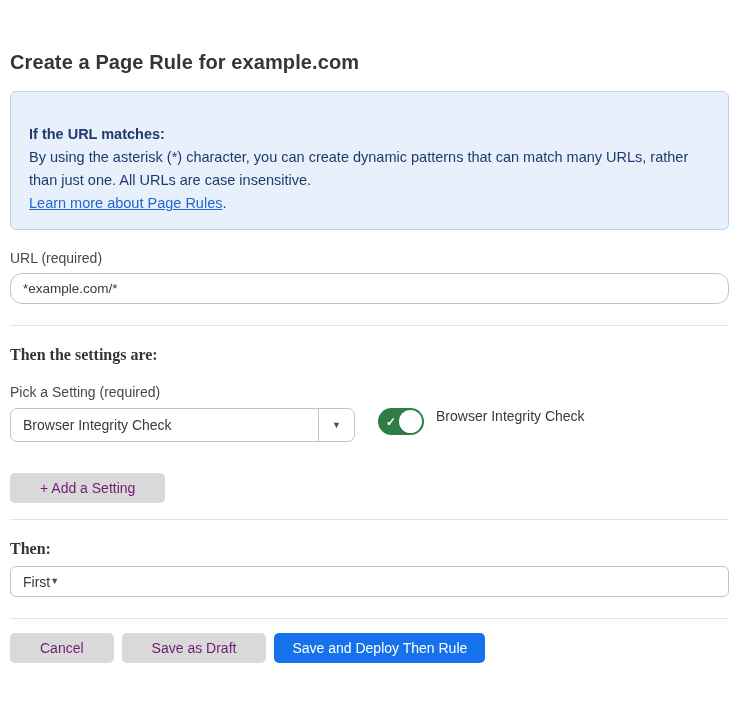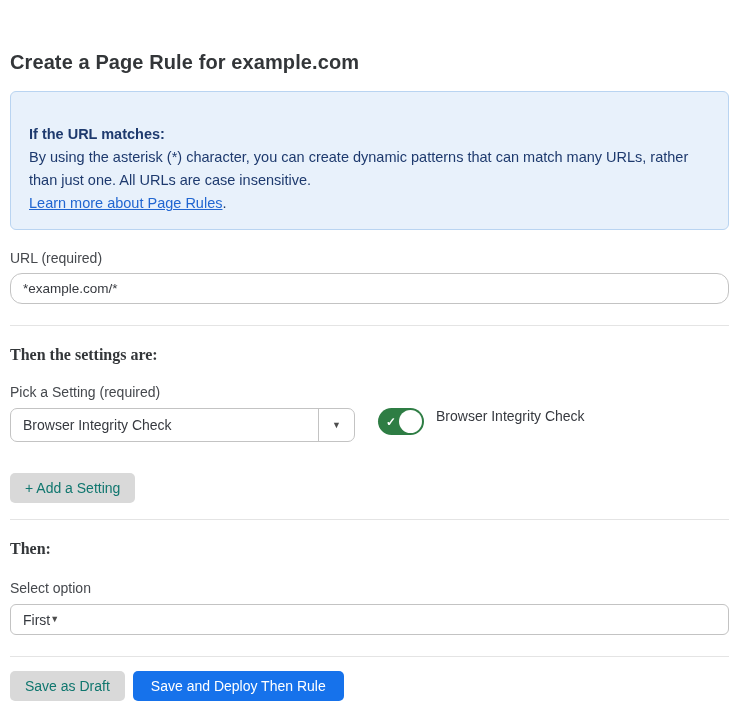--- a/index.html
+++ b/index.html
@@ -160,26 +160,26 @@
     margin-left: 12px;
     font-size: 14px;
     color: var(--text-dark);
   }
 
   .btn {
     display: inline-flex;
     align-items: center;
     justify-content: center;
     height: 30px;
-    padding: 0 15px;
+    padding: 0 30px;
     border: none;
     border-radius: 5px;
     font-family: "Liberation Sans", sans-serif;
     font-size: 14px;
-    color: #0f766e;
+    color: #701a75;
     background: var(--button-gray);
     cursor: pointer;
     white-space: nowrap;
   }
   .btn-primary {
     background: var(--accent-blue);
     color: #ffffff;
     padding: 0 18px;
   }
   .add-setting-btn { margin-top: 31px; }
@@ -247,28 +247,28 @@
     </div>
     <div class="toggle-label">Browser Integrity Check</div>
   </div>
 
   <button class="btn add-setting-btn">+ Add a Setting</button>
 
   <hr class="divider" style="margin-top:16px;">
 
   <div class="section-heading">Then:</div>
 
-  <div class="field-label" style="margin-top:22px;">Select option</div>
 
   <div class="select-box">
     <span>First</span>
     <span class="arrow-glyph">▼</span>
   </div>
 
 
   <hr class="divider">
 
   <div class="footer-buttons">
+    <button class="btn">Cancel</button>
     <button class="btn">Save as Draft</button>
     <button class="btn btn-primary">Save and Deploy Then Rule</button>
   </div>
 
 </div>
 
 </body></html>

